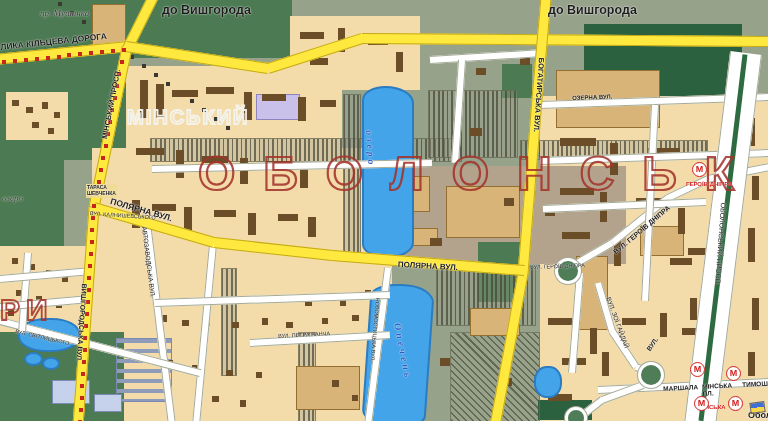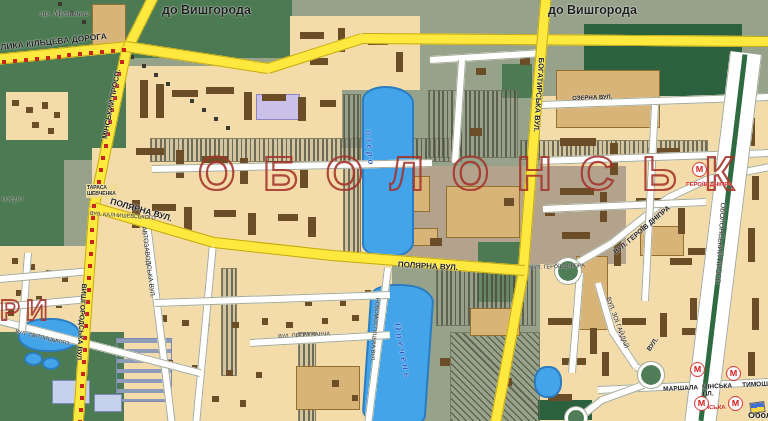--- a/index.html
+++ b/index.html
@@ -97,20 +97,21 @@
   <div class="pond" style="left:24px;top:352px;width:15px;height:10px;border-radius:50%;"></div>
   <div class="pond" style="left:42px;top:357px;width:14px;height:9px;border-radius:50%;"></div>
   <div class="pond" style="left:534px;top:366px;width:24px;height:28px;border-radius:45%;"></div>
 
   <div class="ra" style="left:555px;top:258px;width:20px;height:20px;"></div>
   <div class="ra" style="left:638px;top:362px;width:20px;height:20px;"></div>
   <div class="ra" style="left:565px;top:407px;width:16px;height:16px;"></div>
 
   <div class="bigword partial" style="left:0;top:293px;">РИ</div>
   <div class="bigword" style="left:198px;top:146px;">ОБОЛОНСЬК</div>
+  <div class="whiteword" style="left:127px;top:106px;">МІНСЬКИЙ</div>
 
   <div class="lbl ital" style="left:40px;top:8px;font-size:9px;color:#2c2c2c;">пр. Мушанка</div>
   <div class="lbl b" style="left:162px;top:3px;font-size:12.5px;">до Вишгорода</div>
   <div class="lbl b" style="left:548px;top:3px;font-size:12.5px;">до Вишгорода</div>
   <div class="lbl b" style="left:0;top:42px;font-size:8.5px;transform:rotate(-6deg);transform-origin:0 0;">ЛИКА КІЛЬЦЕВА ДОРОГА</div>
   <div class="lbl b" style="left:100px;top:138px;font-size:7.5px;transform:rotate(-79deg);transform-origin:0 0;">МІНСЬКИЙ ПРОСП.</div>
   <div class="lbl b" style="left:546px;top:58px;font-size:7.5px;transform:rotate(94deg);transform-origin:0 0;">БОГАТИРСЬКА ВУЛ.</div>
   <div class="lbl b" style="left:88px;top:284px;font-size:7px;transform:rotate(94deg);transform-origin:0 0;">ВИШГОРОДСЬКА ВУЛ.</div>
   <div class="lbl b" style="left:112px;top:196px;font-size:8.5px;transform:rotate(16deg);transform-origin:0 0;">ПОЛЯРНА ВУЛ.</div>
   <div class="lbl b" style="left:398px;top:260px;font-size:8px;transform:rotate(3deg);transform-origin:0 0;">ПОЛЯРНА ВУЛ.</div>

